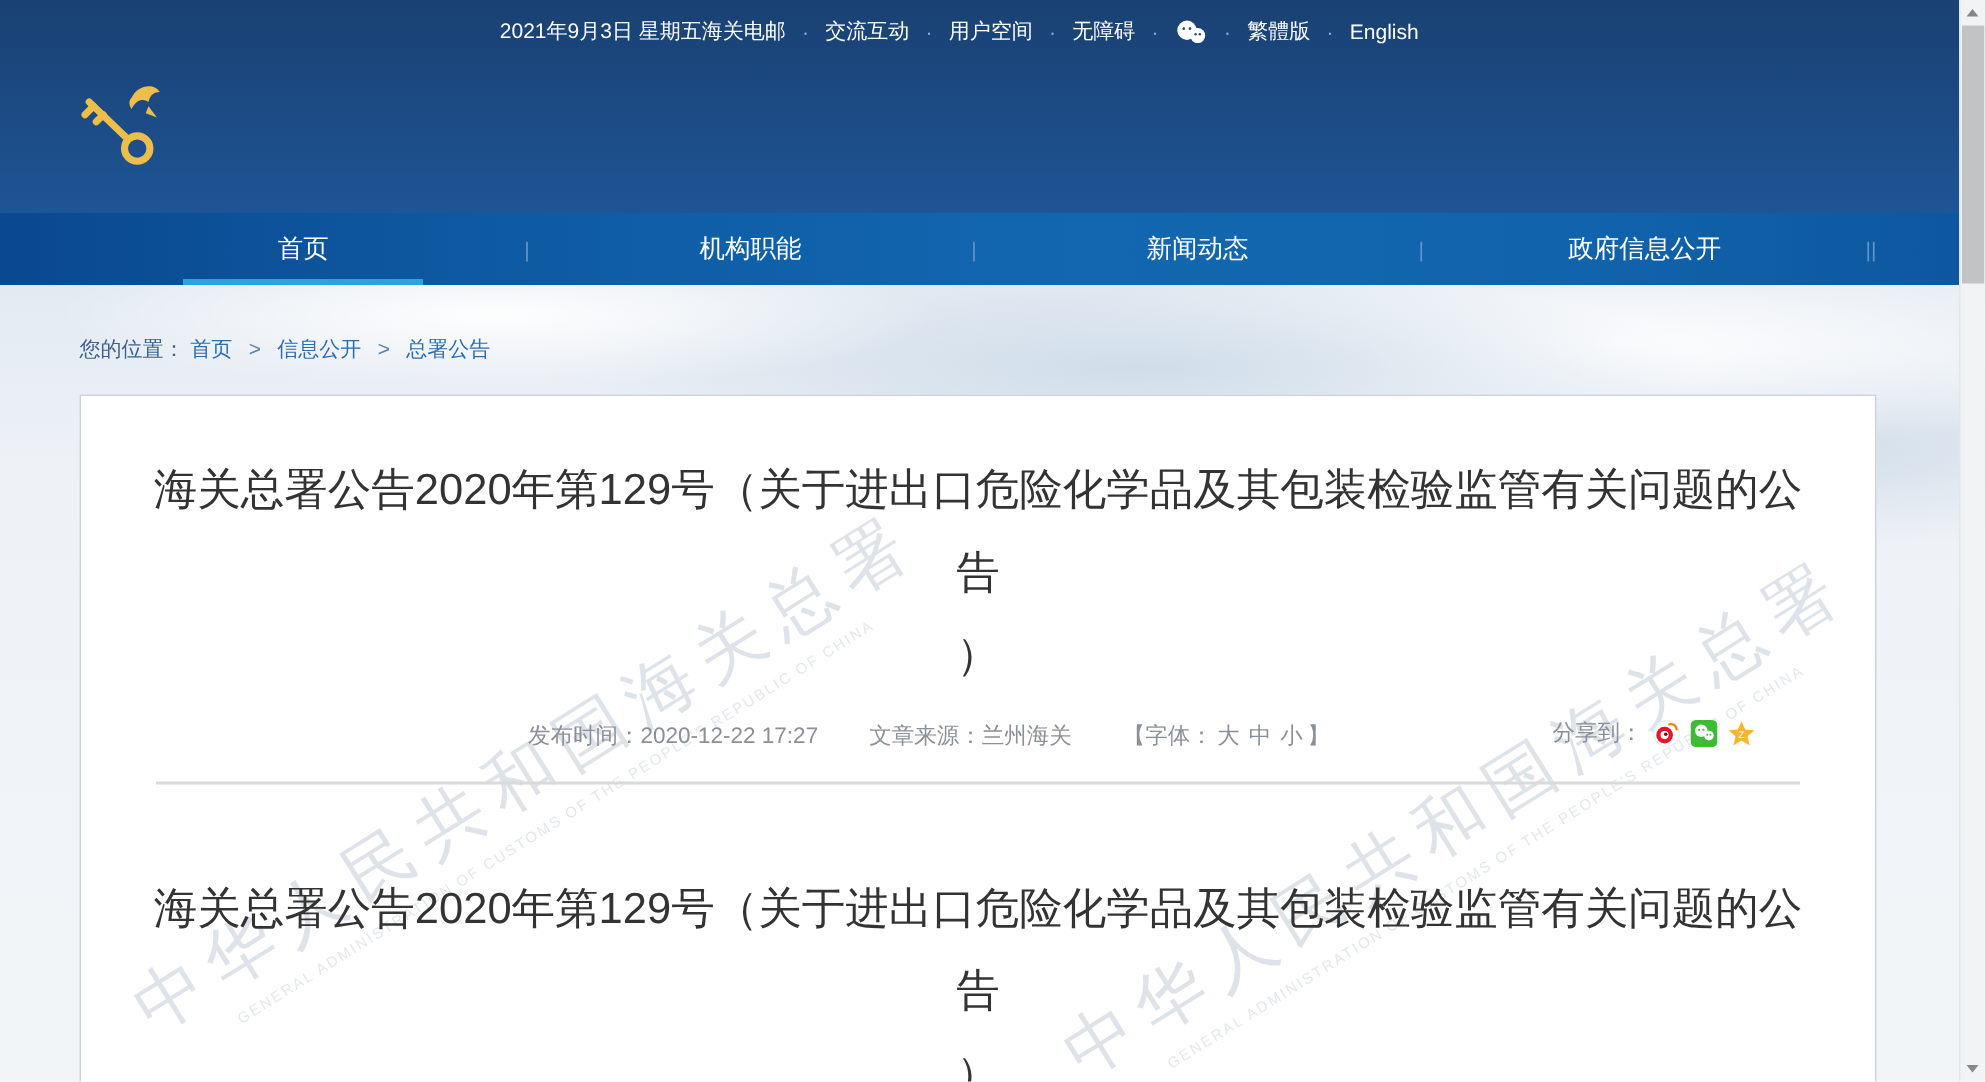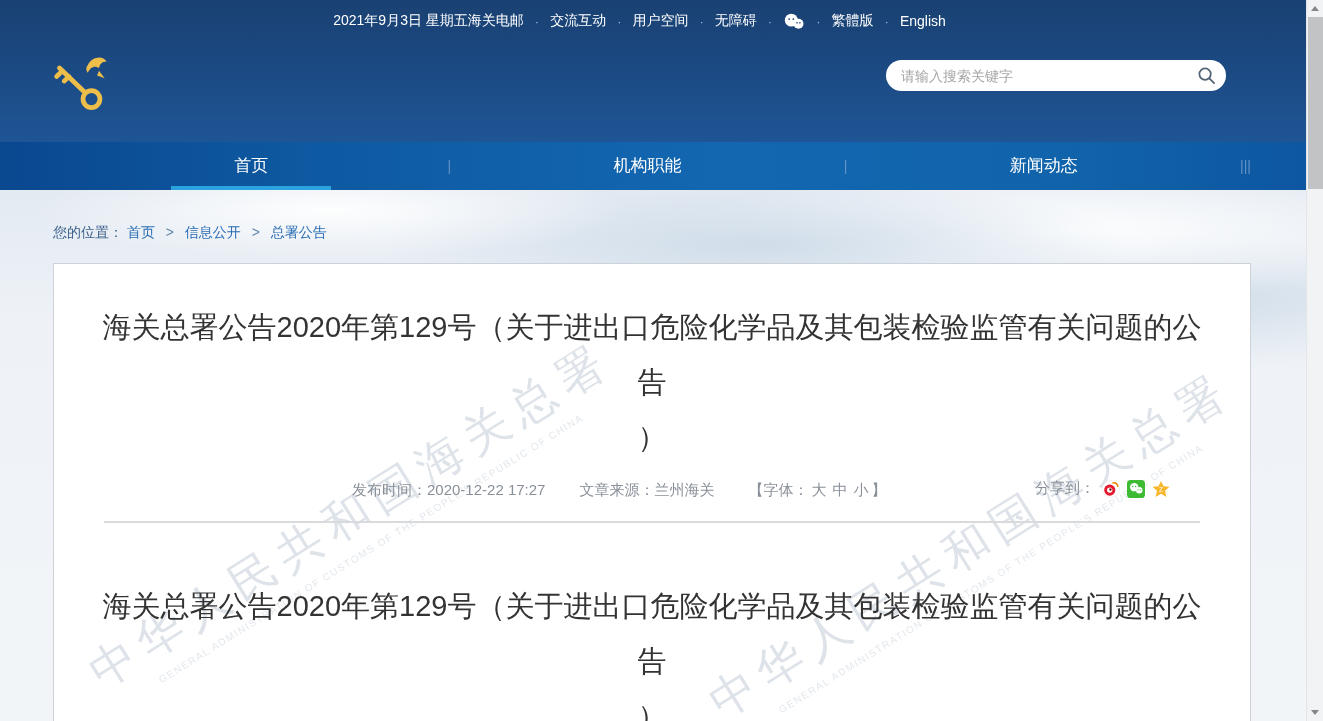--- a/index.html
+++ b/index.html
@@ -143,42 +143,34 @@
           <path d="M20 26 l-5 5"></path>
           <circle cx="44" cy="50" r="9"></circle>
         </g>
         <path d="M40 14 c4 -9 16 -11 20 -4 c-5 0 -7 3 -8 7 c-3 -2 -8 -3 -12 5 c-2 -3 -2 -6 0 -8 z" fill="#edbe4a"></path>
         <path d="M52 20 l6 8 l-8 -3 z" fill="#edbe4a"></path>
       </svg>
     </span>
   </div>
 
   <div class="search-area">
-    <div class="search-box">
-      <input type="text" placeholder="请输入搜索关键字" style="">
-      <button class="search-btn">
-        <svg viewBox="0 0 20 20" aria-hidden="true">
-          <circle cx="8.5" cy="8.5" r="6" fill="none" stroke="#4f6172" stroke-width="1.8"></circle>
-          <line x1="13" y1="13" x2="18" y2="18" stroke="#4f6172" stroke-width="1.8" stroke-linecap="round"></line>
-        </svg>
-      </button>
-    </div>
   </div>
 </header>
 
 <nav class="mainnav">
   <div class="nav-item">
     <span>首页</span>
     <i class="active-bar"></i>
   </div>
   <span class="nsep">|</span>
   <div class="nav-item"><span>机构职能</span></div>
   <span class="nsep">|</span>
   <div class="nav-item"><span>新闻动态</span></div>
   <span class="nsep">|</span>
+  <div class="nav-item"><span>政府信息公开</span></div>
   <span class="nsep">|</span>
   <span class="nsep">|</span>
 </nav>
 
 <div class="breadcrumb">
   <span class="bc-label">您的位置：</span>
   <a>首页</a>
   <span class="bc-sep">&gt;</span>
   <a>信息公开</a>
   <span class="bc-sep">&gt;</span>

